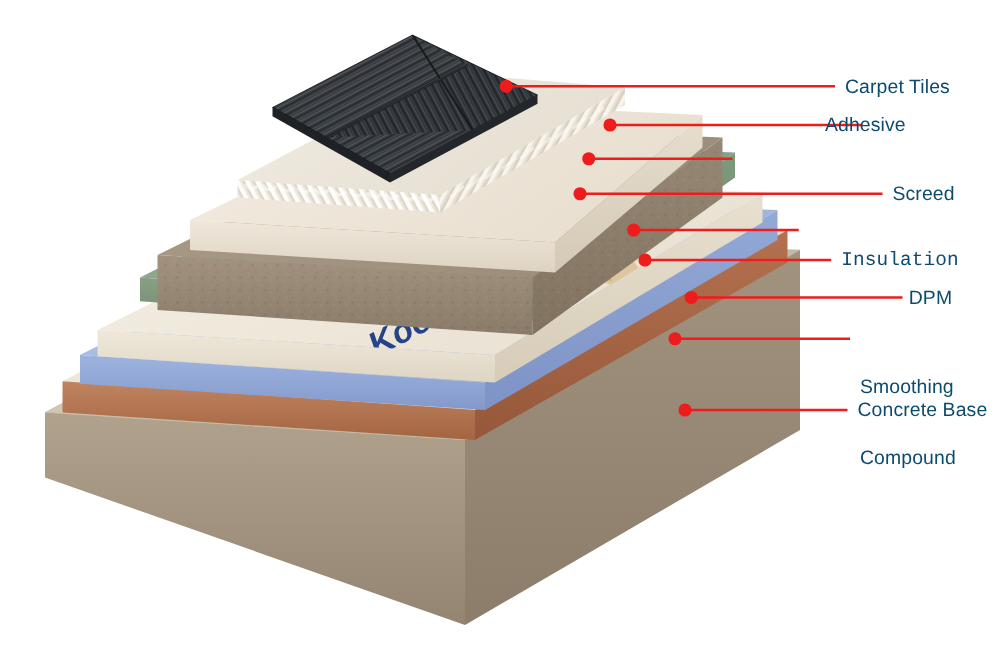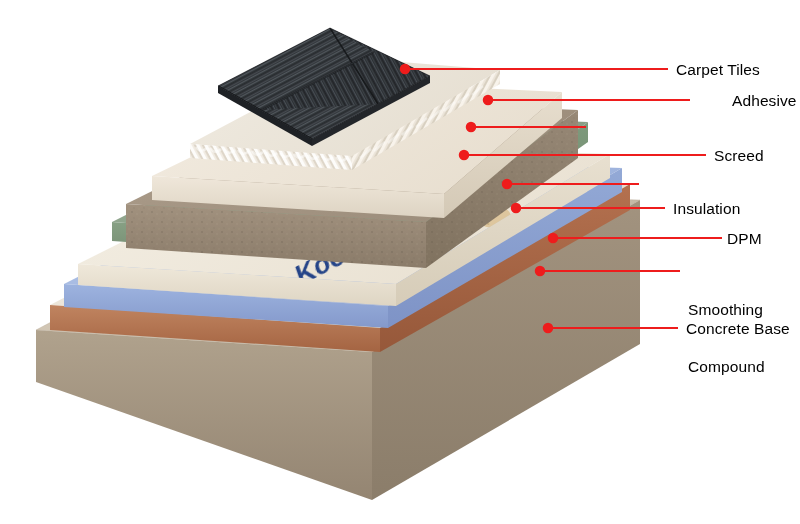--- a/index.html
+++ b/index.html
@@ -11,21 +11,21 @@
     overflow:hidden;
     position:relative;
   }
   #stage{position:absolute;left:0;top:0;width:800px;height:524px;}
   svg#diagram{position:absolute;left:0;top:0;width:800px;height:524px;display:block;}
 
   .lbl{
     position:absolute;
     font-family:"Liberation Sans", sans-serif;
     font-size:15.5px;
-    color:#000000;
+    color:#0c4a6e;
     line-height:19px;
     white-space:pre;
     letter-spacing:0.1px;
   }
   .lbl.l{ text-align:left; }
 </style>
 </head>
 <body>
 
 <div id="stage">
@@ -321,27 +321,27 @@
       </g>
       <g>
         <circle cx="548" cy="328" r="4.2"></circle>
         <line x1="548" y1="328" x2="678" y2="328"></line>
       </g>
     </g>
   </svg>
 
   <div class="lbl l" style="left:676px;top:60px;">Carpet Tiles</div>
 
-  <div class="lbl l" style="left:732px;top:91px;text-align:center;">Adhesive</div>
+  <div class="lbl l" style="left:660px;top:91px;text-align:center;">Adhesive</div>
 
 
   <div class="lbl l" style="left:714px;top:146px;text-align:right;">Screed</div>
 
 
-  <div class="lbl l" style="left:673px;top:199px;">Insulation</div>
+  <div class="lbl l" style="left:673px;top:199px;font-family:Liberation Mono, monospace;">Insulation</div>
 
   <div class="lbl l" style="left:727px;top:229px;">DPM</div>
 
   <div class="lbl l" style="left:686px;top:319px;">Concrete Base</div>
 
   <div class="lbl l" style="left:688px;top:262px;">
     <div>Smoothing</div>
     <div>Compound</div>
   </div>
 

